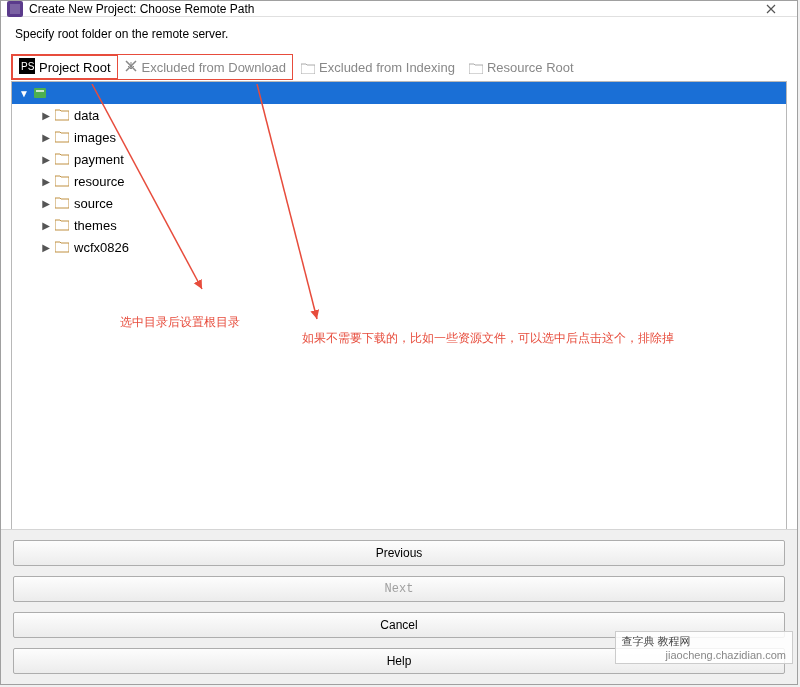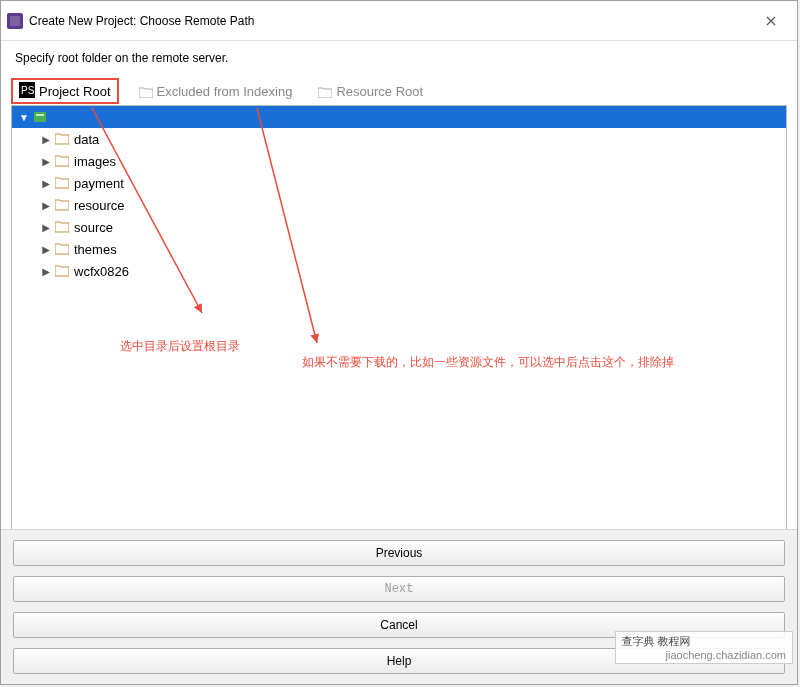--- a/index.html
+++ b/index.html
@@ -1,24 +1,24 @@
 <!DOCTYPE html>
 <html><head>
 <meta charset="utf-8">
 <style>
 * { box-sizing: border-box; margin: 0; padding: 0; }
 body { font-family: "Segoe UI", Tahoma, sans-serif; font-size: 13px; background: #f0f0f0; width: 800px; height: 687px; overflow: hidden; position: relative; }
 .window { background: #fff; border: 1px solid #a0a0a0; width: 798px; height: 685px; position: relative; }
-.titlebar { height: 40px; background: #fff; display: flex; align-items: center; padding: 0 6px; border-bottom: 1px solid #e0e0e0; }
+.titlebar { height: 16px; background: #fff; display: flex; align-items: center; padding: 0 6px; border-bottom: 1px solid #e0e0e0; }
 .titlebar-icon { width: 16px; height: 16px; margin-right: 6px; }
 .titlebar-text { font-size: 12px; color: #000; flex: 1; }
 .close-btn { width: 40px; height: 26px; display: flex; align-items: center; justify-content: center; font-size: 16px; color: #555; cursor: default; }
 .header { padding: 10px 14px 12px; font-size: 12px; color: #000; background:#fff; }
 .content { padding: 0 10px; }
-.toolbar { display: flex; align-items: center; height: 28px; gap: 14px; }
+.toolbar { display: flex; align-items: center; height: 28px; gap: 2px; }
 .tool-btn { display: flex; align-items: center; height: 24px; padding: 0 6px; color: #888; font-size: 13px; gap: 4px; cursor: default; }
 .tool-btn.active { color: #000; }
 .hl { border: 1px solid #e74c3c; }
 .hl-group { border: 1px solid #e74c3c; display: flex; align-items: center; }
 .folder-ic { width: 14px; height: 11px; display: inline-block; }
 .tree { border: 1px solid #b8b8b8; height: 530px; background: #fff; position: relative; overflow: hidden; }
 .tree-row { display: flex; align-items: center; height: 22px; font-size: 13px; color: #000; padding-left: 6px; }
 .tree-row.sel { background: #1a6fd6; color: #fff; }
 .tree-chev { width: 12px; text-align: center; color: #555; font-size: 10px; }
 .tree-row.sel .tree-chev { color: #fff; }
@@ -56,20 +56,27 @@
   <div class="content">
     <div class="toolbar">
       <div class="hl-group">
         <div class="tool-btn active hl">
           <span><svg width="16" height="16" viewBox="0 0 16 16">
                 <rect width="16" height="16" fill="#000"></rect>
                 <text x="2" y="12" font-size="10" fill="#fff" font-family="Arial">PS</text>
               </svg></span>
           <span>Project Root</span>
         </div>
+        <div class="tool-btn">
+          <span><svg width="14" height="14" viewBox="0 0 14 14">
+                <path d="M2 2 L12 12 M12 2 L2 12" stroke="#888" stroke-width="1.5"></path>
+                <path d="M7 3 L7 9 M4 7 L7 10 L10 7" stroke="#888" stroke-width="1" fill="none"></path>
+              </svg></span>
+          <span>Excluded from Download</span>
+        </div>
       </div>
       <div class="tool-btn">
         <span class="folder-ic"><svg viewBox="0 0 14 11">
               <path d="M0 1 L5 1 L6 2 L14 2 L14 11 L0 11 Z" fill="none" stroke="#aaa"></path>
             </svg></span>
         <span>Excluded from Indexing</span>
       </div>
       <div class="tool-btn">
         <span class="folder-ic"><svg viewBox="0 0 14 11">
               <path d="M0 1 L5 1 L6 2 L14 2 L14 11 L0 11 Z" fill="none" stroke="#aaa"></path>

